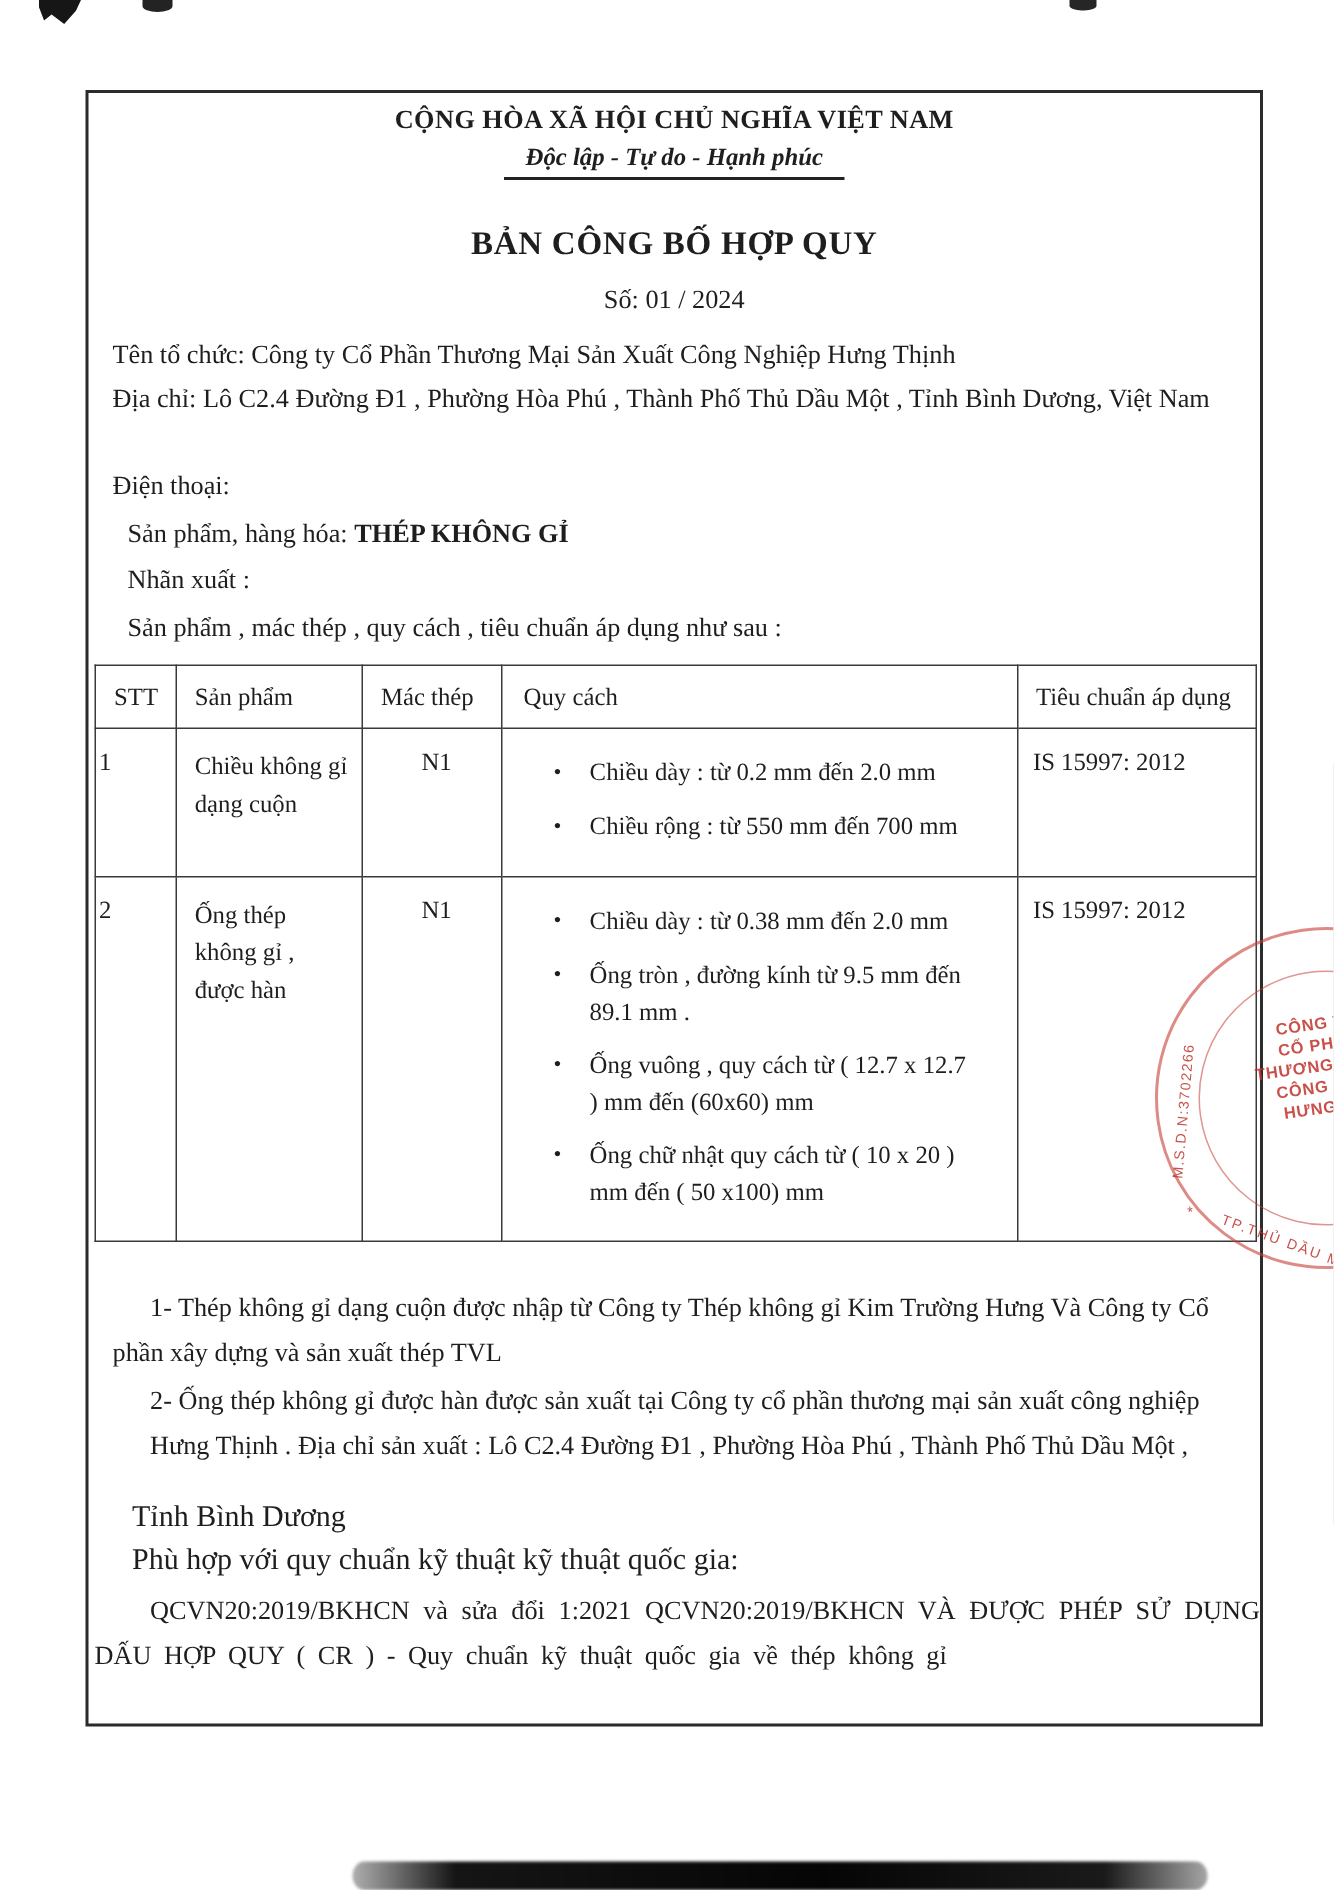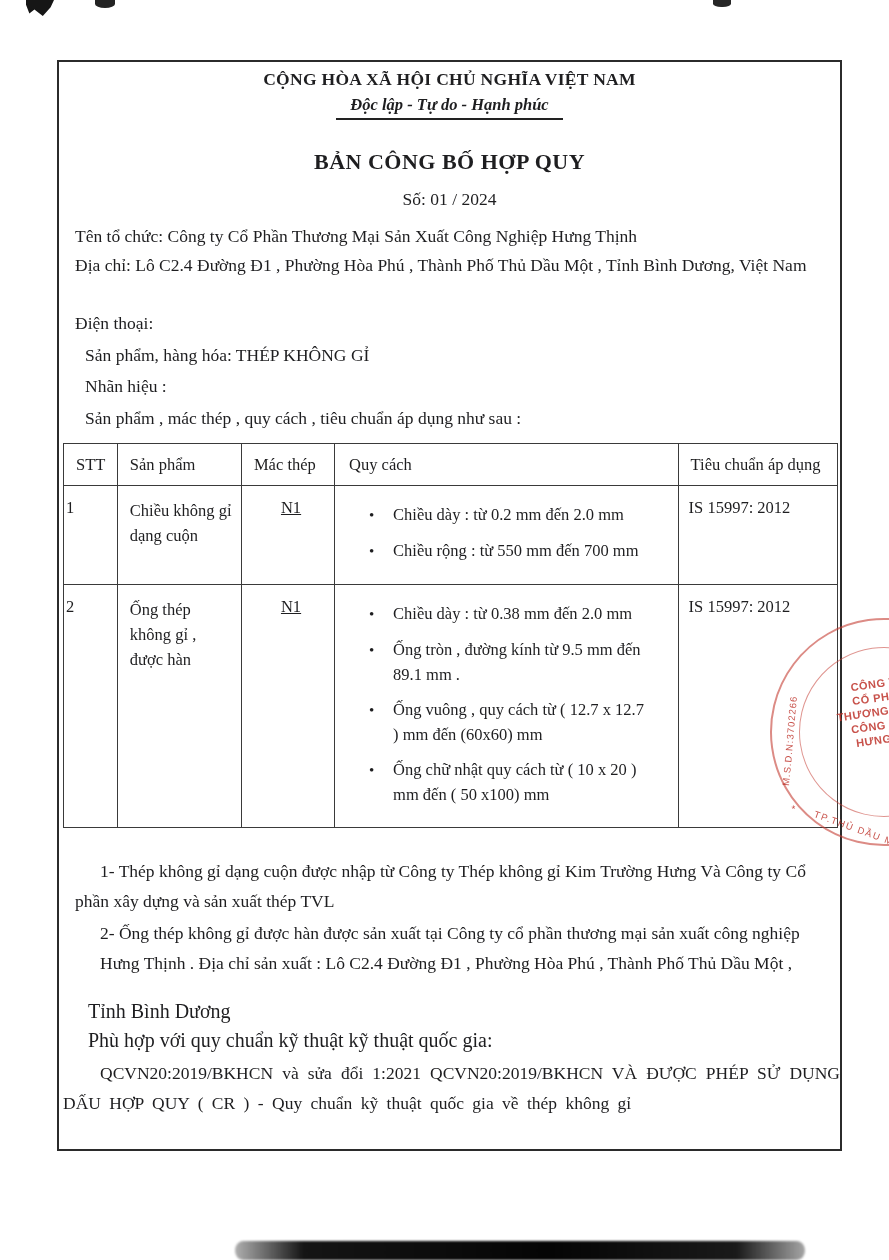--- a/index.html
+++ b/index.html
@@ -18,42 +18,42 @@
     width: 785px; height: 1091px;
     border: 2px solid #2b2b2b;
   }
   .centered { text-align: center; width: 785px; left: 57px; position: absolute; }
   .nat-title { top: 69px; font-weight: bold; font-size: 17.5px; letter-spacing: .3px; }
   .motto-wrap { top: 95px; }
   .motto { display:inline-block; font-weight: bold; font-size: 16.5px; border-bottom: 2px solid #222; padding: 0 14px 3px 14px; font-style: italic; }
   .doc-title { top: 149px; font-weight: bold; font-size: 22px; letter-spacing: .5px; }
   .doc-no { top: 189px; font-size: 17.5px; }
   .bodyline { position: absolute; font-size: 17.5px; line-height: 29px; }
-  .bold { font-weight: normal; }
+  .bold { font-weight: bold; }
 
   table.spec {
     position: absolute; left: 63px; top: 443px;
     width: 775px; border-collapse: collapse;
     font-size: 16.5px;
   }
   table.spec th, table.spec td {
     border: 1.6px solid #3a3a3a;
     vertical-align: top;
     font-weight: normal;
     text-align: left;
   }
   table.spec th { height: 42px; vertical-align: middle; padding: 4px 8px 4px 12px; }
   th.c-stt, td.c-stt { width: 52px; text-align: center; padding-left: 2px; }
   th.c-sp,  td.c-sp  { width: 120px; }
   th.c-mt,  td.c-mt  { width: 90px; }
   th.c-qc,  td.c-qc  { width: 332px; }
   th.c-tc,  td.c-tc  { width: 154px; }
   td.c-stt { padding-top: 12px; }
   td.c-sp  { padding: 12px 8px 10px 12px; line-height: 25px; text-align: justify; }
-  td.c-mt  { padding: 12px 6px 6px 39px; text-decoration: underline; }
+  td.c-mt  { padding: 12px 6px 6px 39px; }
   td.c-tc  { padding: 12px 6px 6px 10px; }
   td.c-qc  { padding: 10px 10px 10px 0; }
   tr.row1 td { height: 95px; }
   tr.row2 td { height: 242px; }
   .qi { display: flex; margin: 6px 0 10px 34px; line-height: 25px; }
   .blt { width: 24px; flex: 0 0 24px; font-size: 15px; padding-top: 1px; }
   .qtxt { width: 258px; }
 
   .notes { position: absolute; left: 75px; top: 857px; width: 762px; font-size: 17.5px; line-height: 29.5px; }
   .note1 { text-indent: 25px; margin-bottom: 3px; }
@@ -131,21 +131,21 @@
   <div class="centered doc-title">BẢN CÔNG BỐ HỢP QUY</div>
   <div class="centered doc-no">Số: 01 / 2024</div>
 
   <div class="bodyline" style="left:75px; top:222px; width:760px;">Tên tổ chức: Công ty Cổ Phần Thương Mại Sản Xuất Công Nghiệp Hưng Thịnh</div>
   <div class="bodyline" style="left:75px; top:251px; width:760px;">Địa chỉ: Lô C2.4 Đường Đ1 , Phường Hòa Phú , Thành Phố Thủ Dầu Một , Tỉnh Bình Dương, Việt Nam</div>
   <div class="bodyline" style="left:75px; top:309px;">Điện thoại:</div>
 
   <div class="bodyline" style="left:85px; top:341px;">
     <span>Sản phẩm, hàng hóa: </span><span class="bold">THÉP KHÔNG GỈ</span>
   </div>
-  <div class="bodyline" style="left:85px; top:372px;">Nhãn hiệu :</div>
+  <div class="bodyline" style="left:85px; top:372px;">Nhãn xuất :</div>
   <div class="bodyline" style="left:85px; top:404px;">Sản phẩm , mác thép , quy cách , tiêu chuẩn áp dụng như sau :</div>
 
   <table class="spec">
     <thead>
       <tr>
         <th class="c-stt">STT</th>
         <th class="c-sp">Sản phẩm</th>
         <th class="c-mt">Mác thép</th>
         <th class="c-qc" style="padding-left:14px;">Quy cách</th>
         <th class="c-tc">Tiêu chuẩn áp dụng</th>

